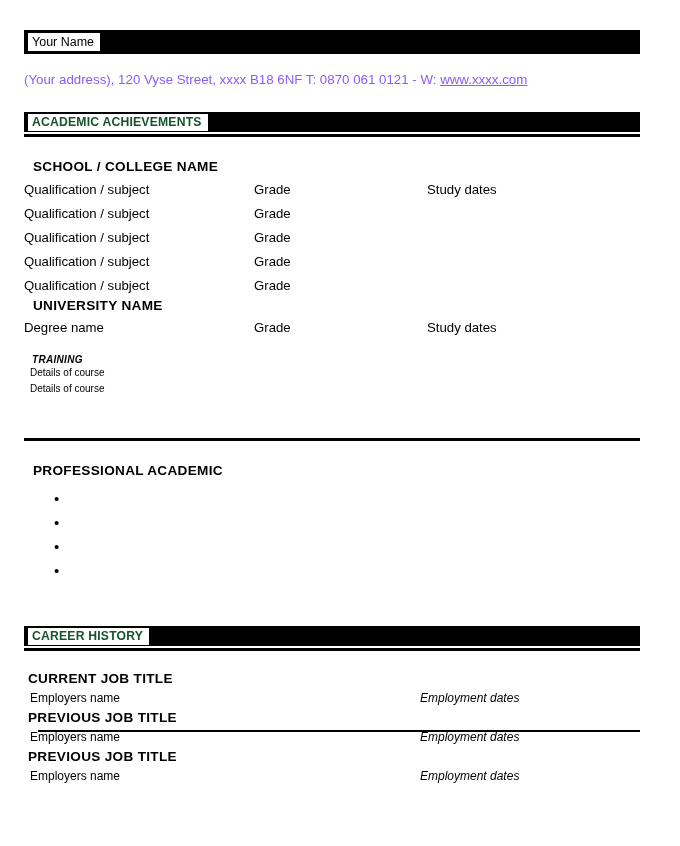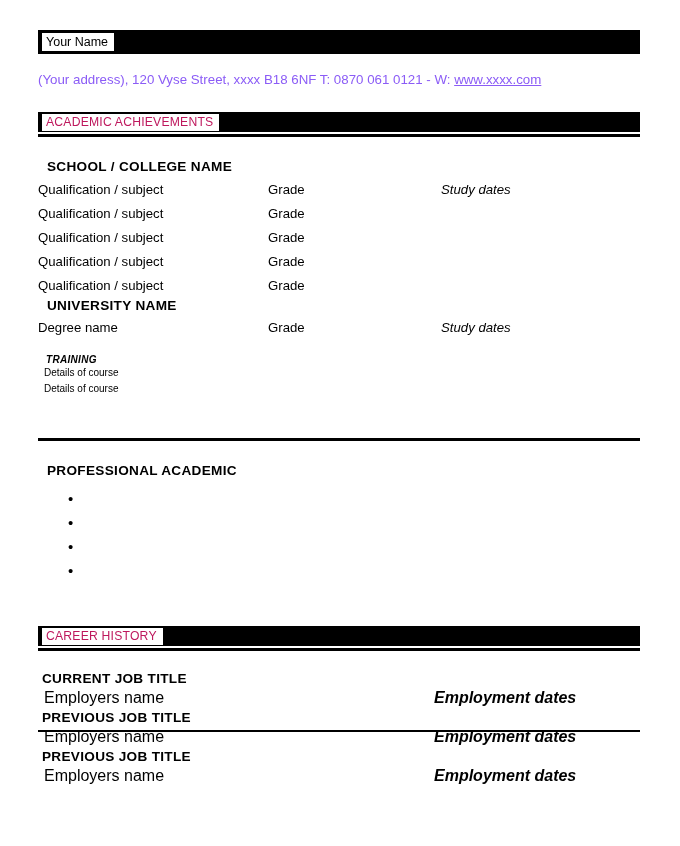--- a/index.html
+++ b/index.html
@@ -13,21 +13,21 @@
     font-family: "Liberation Sans", sans-serif;
     color: #000000;
     position: relative;
     overflow: hidden;
   }
   .page {
     position: relative;
     width: 680px;
     height: 744px;
     box-sizing: border-box;
-    padding: 22px 40px 0 38px;
+    padding: 22px 40px 0 24px;
   }
 
   
   .name-bar {
     background: #000000;
     height: 24px;
     margin-top: 8px;
     display: flex;
     align-items: center;
     padding-left: 4px;
@@ -61,23 +61,23 @@
   .sec-bar {
     background: #000000;
     height: 20px;
     display: flex;
     align-items: center;
     padding-left: 4px;
     box-sizing: border-box;
   }
   .sec-bar .sec-text {
     background: #ffffff;
-    color: #be185d;
+    color: #14532d;
     font-size: 12.2px;
-    font-weight: normal;
+    font-weight: bold;
     letter-spacing: 0.2px;
     line-height: 15px;
     padding: 1px 6px 1px 4px;
     display: inline-block;
   }
   .sec-rule {
     height: 3px;
     background: #000000;
     margin-top: 2px;
   }
@@ -93,21 +93,21 @@
   
   .row {
     display: flex;
     align-items: baseline;
     font-size: 13.2px;
     line-height: 24px;
     margin-left: 0;
   }
   .col-a { width: 230px; }
   .col-b { width: 173px; }
-  .col-c { font-style: italic; }
+  .col-c { }
 
   .training-title {
     font-size: 10px;
     font-weight: bold;
     font-style: italic;
     letter-spacing: 0.3px;
     margin-left: 8px;
   }
   .training-line {
     font-size: 10px;
@@ -138,26 +138,26 @@
   
   .job-title {
     font-size: 13.6px;
     font-weight: bold;
     letter-spacing: 0.3px;
     margin-left: 4px;
   }
   .job-row {
     display: flex;
     align-items: baseline;
-    font-size: 16px;
+    font-size: 12px;
     line-height: 24px;
     margin-left: 6px;
   }
   .job-col-a { width: 390px; }
-  .job-col-b { font-style: italic; font-weight: bold; }
+  .job-col-b { font-style: italic; }
 
   
   .bottom-rule {
     position: absolute;
     left: 38px;
     right: 40px;
     bottom: 12px;
     height: 2px;
     background: #000000;
   }

